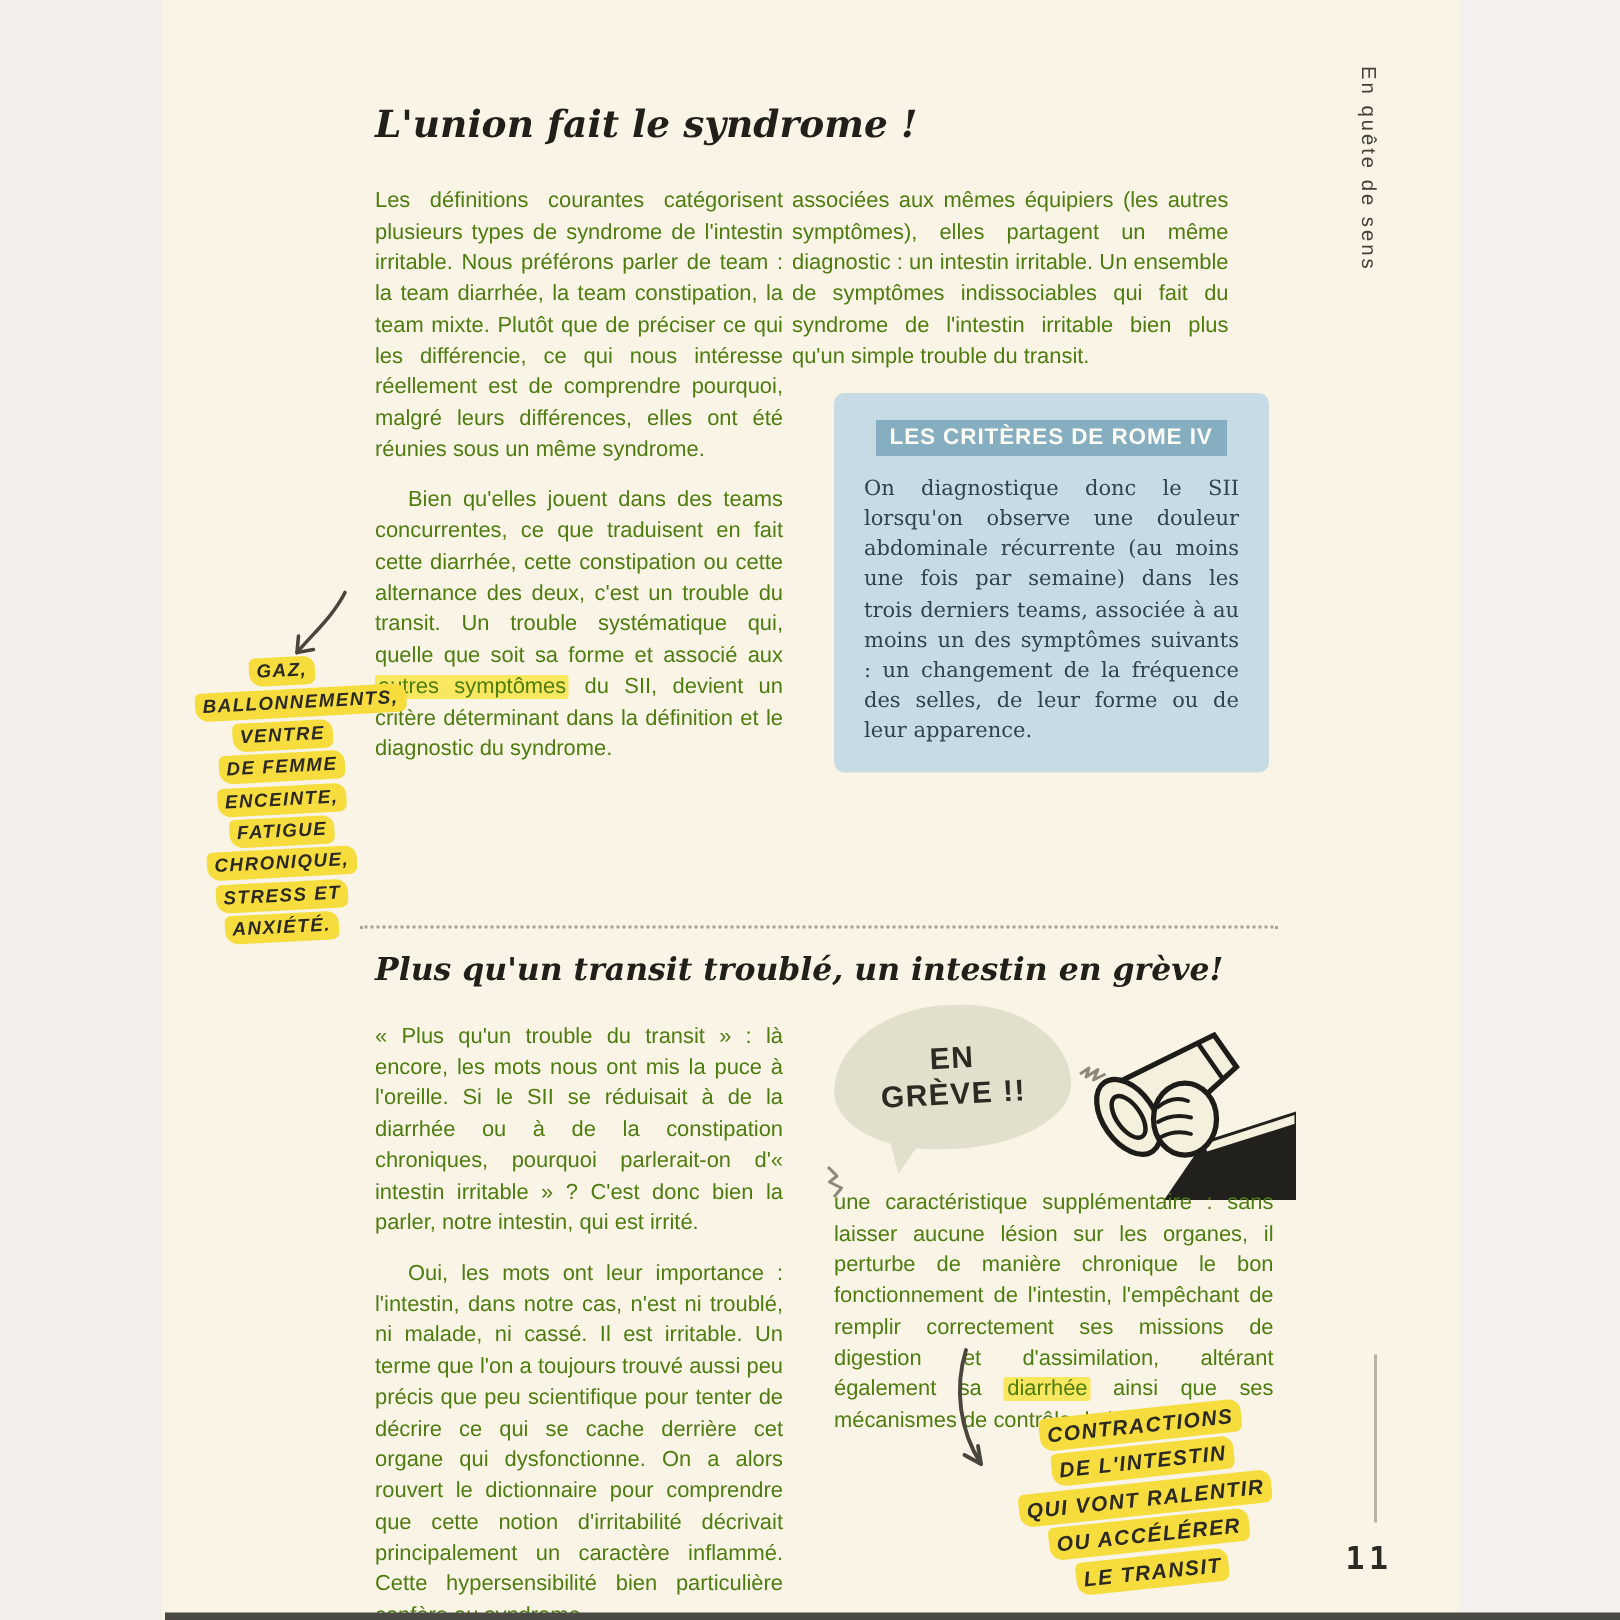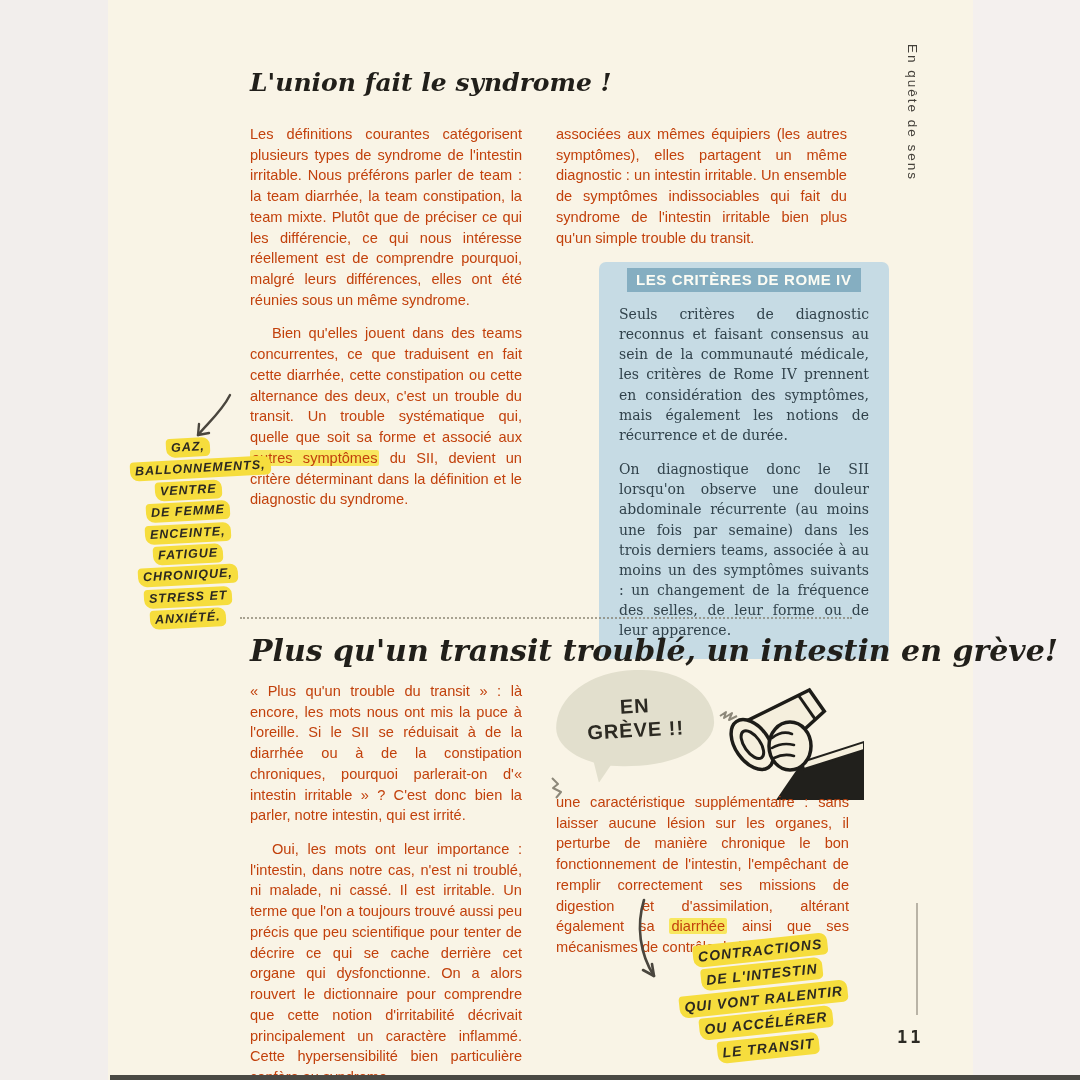--- a/index.html
+++ b/index.html
@@ -18,37 +18,36 @@
     position:absolute;left:905px;top:44px;
     writing-mode:vertical-rl;
     font-size:13.5px;color:#44403a;letter-spacing:2px;
   }
 
   h1.sec-title{
     position:absolute;margin:0;color:#211f1a;
     font-family:"DejaVu Serif", serif;font-style:italic;font-weight:bold;
   }
   #title1{left:250px;top:68px;font-size:25px;}
-  #title2{left:250px;top:633px;font-size:30px;}
+  #title2{left:250px;top:633px;font-size:21px;}
 
-  .col{position:absolute;color:#c2410c;font-size:14.6px;line-height:1.42;text-align:justify;}
+  .col{position:absolute;color:#4d7c0f;font-size:14.6px;line-height:1.42;text-align:justify;}
   .col p{margin:0 0 13px 0;}
   .col p.ind{text-indent:22px;}
   #s1-left{left:250px;top:124px;width:272px;}
-  #s1-right{left:556px;top:124px;width:291px;}
+  #s1-right{left:528px;top:124px;width:291px;}
   #s2-left{left:250px;top:681px;width:272px;}
   #s2-right{left:556px;top:792px;width:293px;}
 
   .hl{background:#f8e75f;padding:0 2px;border-radius:2px;}
 
   .infobox{
     position:absolute;left:556px;top:262px;width:250px;
-    background:#c6dbe4;border-radius:7px;padding:4px 20px 18px 20px;
+    background:#c6dbe4;border-radius:7px;padding:16px 20px 18px 20px;
     color:#31424b;
-    margin-left:43px;
   }
   .infobox .badge{
     display:inline-block;background:#85aec1;color:#fcfcf4;
     font-weight:bold;font-size:15px;letter-spacing:.6px;
     padding:3px 9px 4px 9px;margin:2px 0 12px 8px;
   }
   .infobox p{
     margin:0 0 14px 0;font-family:"DejaVu Serif", serif;
     font-size:14px;line-height:1.44;text-align:justify;
   }
@@ -91,21 +90,21 @@
 
   #megaphone{position:absolute;left:714px;top:650px;}
   .crack{position:absolute;}
   #crack1{left:718px;top:706px;}
   #crack2{left:548px;top:776px;}
 
   .v-rule{position:absolute;left:916px;top:903px;width:2px;height:112px;background:#b9b3a6;}
   .page-num{
     position:absolute;left:897px;top:1027px;color:#2c2a24;
     font-family:"DejaVu Sans Mono", monospace;font-weight:bold;
-    font-size:17px;letter-spacing:3px;
+    font-size:21px;letter-spacing:3px;
   }
 </style>
 </head>
 <body>
 
 <div class="outer-left"></div>
 <div class="outer-right"></div>
 <div class="book-page"></div>
 
 <div class="side-label">En quête de sens</div>
@@ -116,21 +115,20 @@
   <p>Les définitions courantes catégorisent plusieurs types de syndrome de l'intestin irritable. Nous préférons parler de team : la team diarrhée, la team constipation, la team mixte. Plutôt que de préciser ce qui les différencie, ce qui nous intéresse réellement est de comprendre pourquoi, malgré leurs différences, elles ont été réunies sous un même syndrome.</p>
   <p class="ind"><span>Bien qu'elles jouent dans des teams concurrentes, ce que traduisent en fait cette diarrhée, cette constipation ou cette alternance des deux, c'est un trouble du transit. Un trouble systématique qui, quelle que soit sa forme et associé aux </span><span class="hl">autres symptômes</span><span> du SII, devient un critère déterminant dans la définition et le diagnostic du syndrome.</span></p>
 </div>
 
 <div class="col" id="s1-right">
   <p>associées aux mêmes équipiers (les autres symptômes), elles partagent un même diagnostic : un intestin irritable. Un ensemble de symptômes indissociables qui fait du syndrome de l'intestin irritable bien plus qu'un simple trouble du transit.</p>
 </div>
 
 <div class="infobox">
   <span class="badge">LES CRITÈRES DE ROME IV</span>
-  <p>Seuls critères de diagnostic reconnus et faisant consensus au sein de la communauté médicale, les critères de Rome IV prennent en considération des symptômes, mais également les notions de récurrence et de durée.</p>
   <p>On diagnostique donc le SII lorsqu'on observe une douleur abdominale récurrente (au moins une fois par semaine) dans les trois derniers teams, associée à au moins un des symptômes suivants : un changement de la fréquence des selles, de leur forme ou de leur apparence.</p>
 </div>
 
 <svg class="arrow-svg" id="arrow1" width="48" height="56" viewBox="0 0 48 56">
   <path d="M44,4 C36,20 22,32 12,44" fill="none" stroke="#4a463e" stroke-width="2.4" stroke-linecap="round"></path>
   <path d="M12,44 L13,33 M12,44 L23,42" fill="none" stroke="#4a463e" stroke-width="2.4" stroke-linecap="round"></path>
 </svg>
 
 <div class="hand-note" id="note-left"><span class="nline">GAZ,</span><br><span class="nline">BALLONNEMENTS,</span><br><span class="nline">VENTRE</span><br><span class="nline">DE FEMME</span><br><span class="nline">ENCEINTE,</span><br><span class="nline">FATIGUE</span><br><span class="nline">CHRONIQUE,</span><br><span class="nline">STRESS ET</span><br><span class="nline">ANXIÉTÉ.</span><br></div>
 

